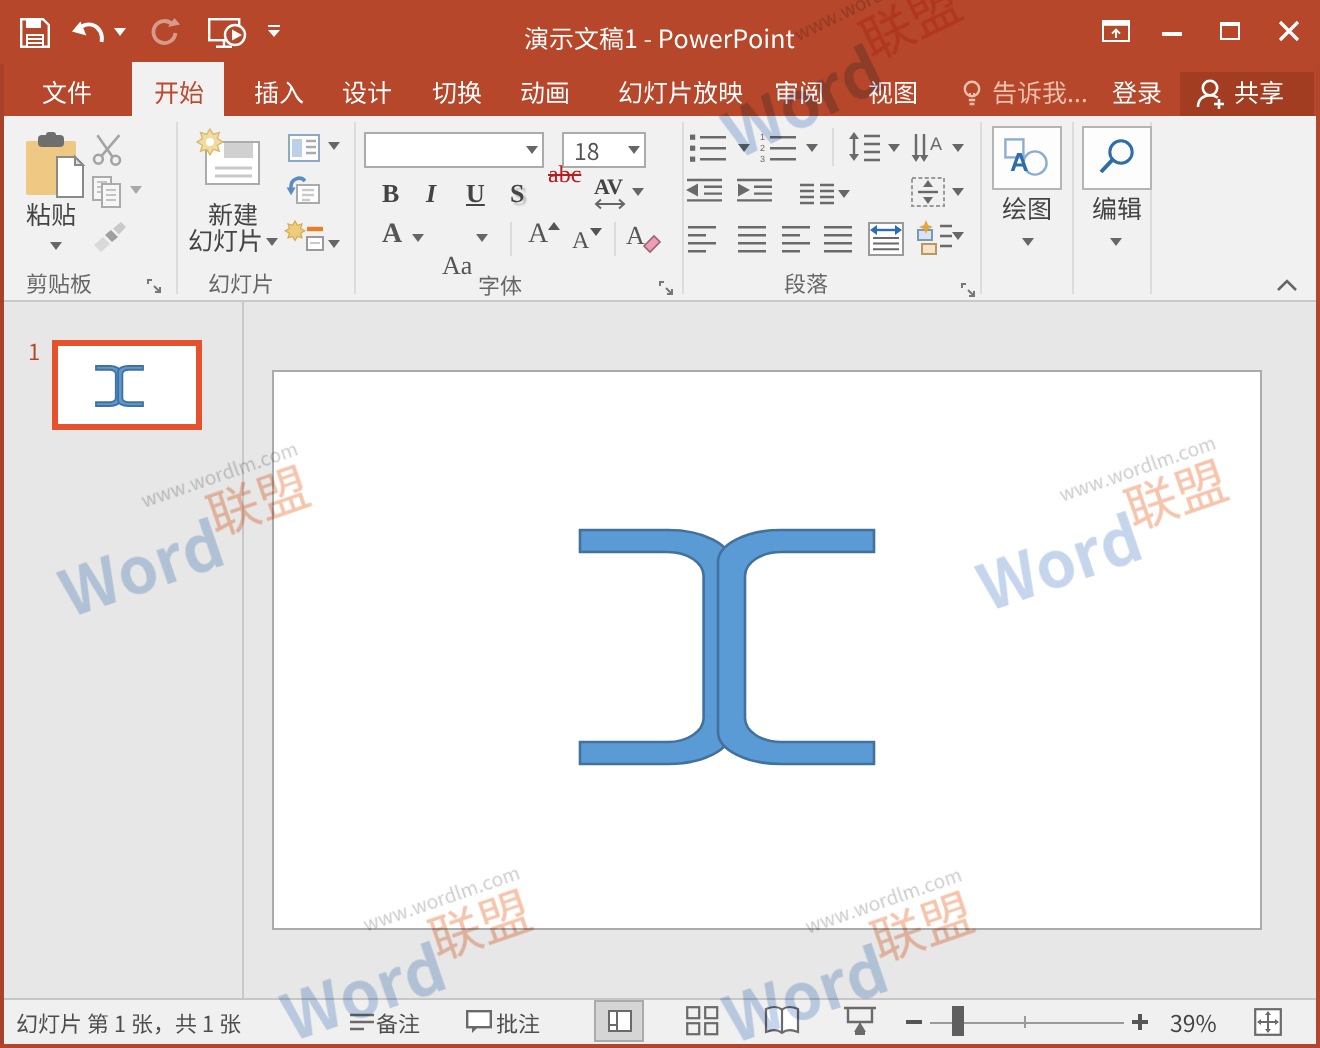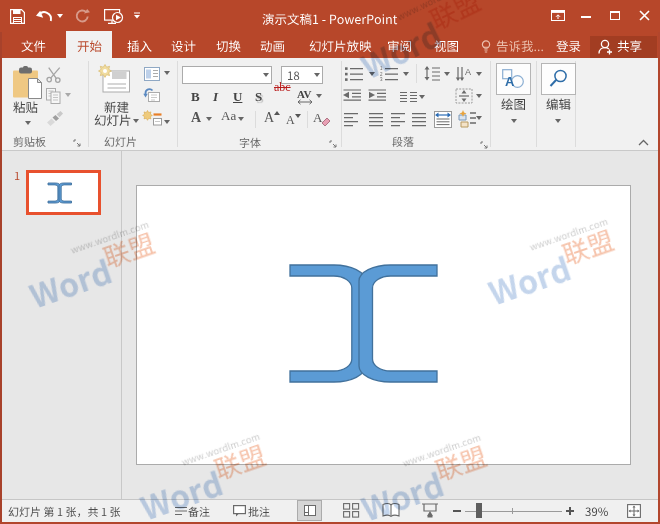--- a/index.html
+++ b/index.html
@@ -186,21 +186,21 @@
 <span style="left:233px;top:89px;font:bold 13px 'Liberation Serif',serif;color:#444;text-decoration:underline">U</span>
 <span style="left:255px;top:89px;font:bold 13px 'Liberation Serif',serif;color:#444;text-shadow:1.5px 1.5px 1px #BBB">S</span>
 <span style="left:274px;top:80px;font:12px 'Liberation Serif',serif;color:#b91c1c;text-decoration:line-through">abc</span>
 <span style="left:297px;top:88px;font:bold 11px 'Liberation Serif',serif;color:#444">AV</span>
 <svg style="left:297px;top:99px" width="16" height="6" viewBox="0 0 16 6">
 <path fill="none" stroke="#666" stroke-width="1" d="M1 3 H15 M3.5 0.8 L1 3 L3.5 5.2 M12.5 0.8 L15 3 L12.5 5.2"></path>
 </svg>
 <div class="cr" style="left:316px;top:94px"></div>
 <span style="left:191px;top:110px;font:bold 14px 'Liberation Serif',serif;color:#555">A</span>
 <div class="cr" style="left:206px;top:117px"></div>
-<span style="left:221px;top:108px;font:13px 'Liberation Serif',serif;color:#555">Aa</span>
+<span style="left:221px;top:125px;font:13px 'Liberation Serif',serif;color:#555">Aa</span>
 <div class="cr" style="left:238px;top:117px"></div>
 <div style="left:255px;top:111px;width:1px;height:17px;background:#DCDCDC"></div>
 <span style="left:264px;top:110px;font:14px 'Liberation Serif',serif;color:#555">A</span>
 <svg style="left:274px;top:111px" width="6" height="5">
     <path fill="#555" d="M3 0 L6 4 L0 4 Z"></path>
   </svg>
 <span style="left:286px;top:113px;font:12px 'Liberation Serif',serif;color:#555">A</span>
 <svg style="left:295px;top:114px" width="6" height="5">
     <path fill="#555" d="M0 0 L6 0 L3 4 Z"></path>
   </svg>

